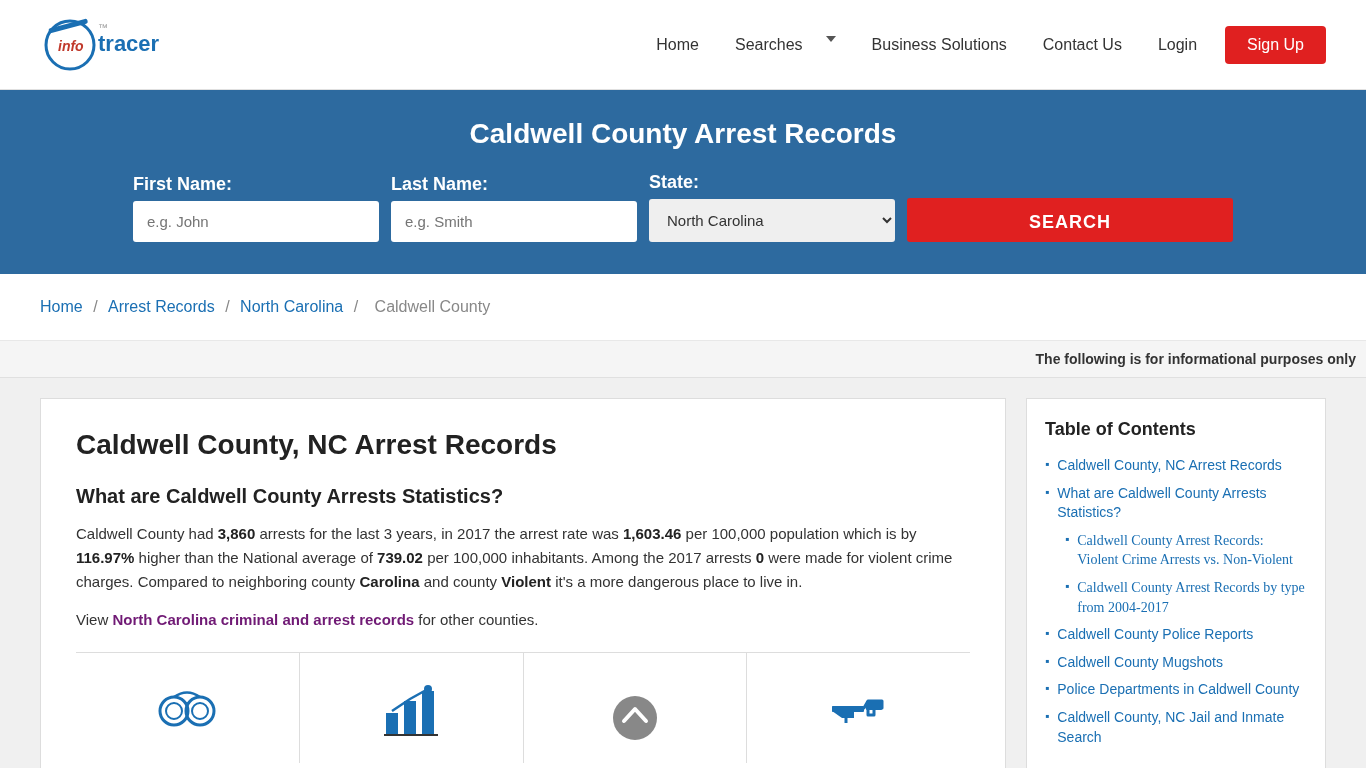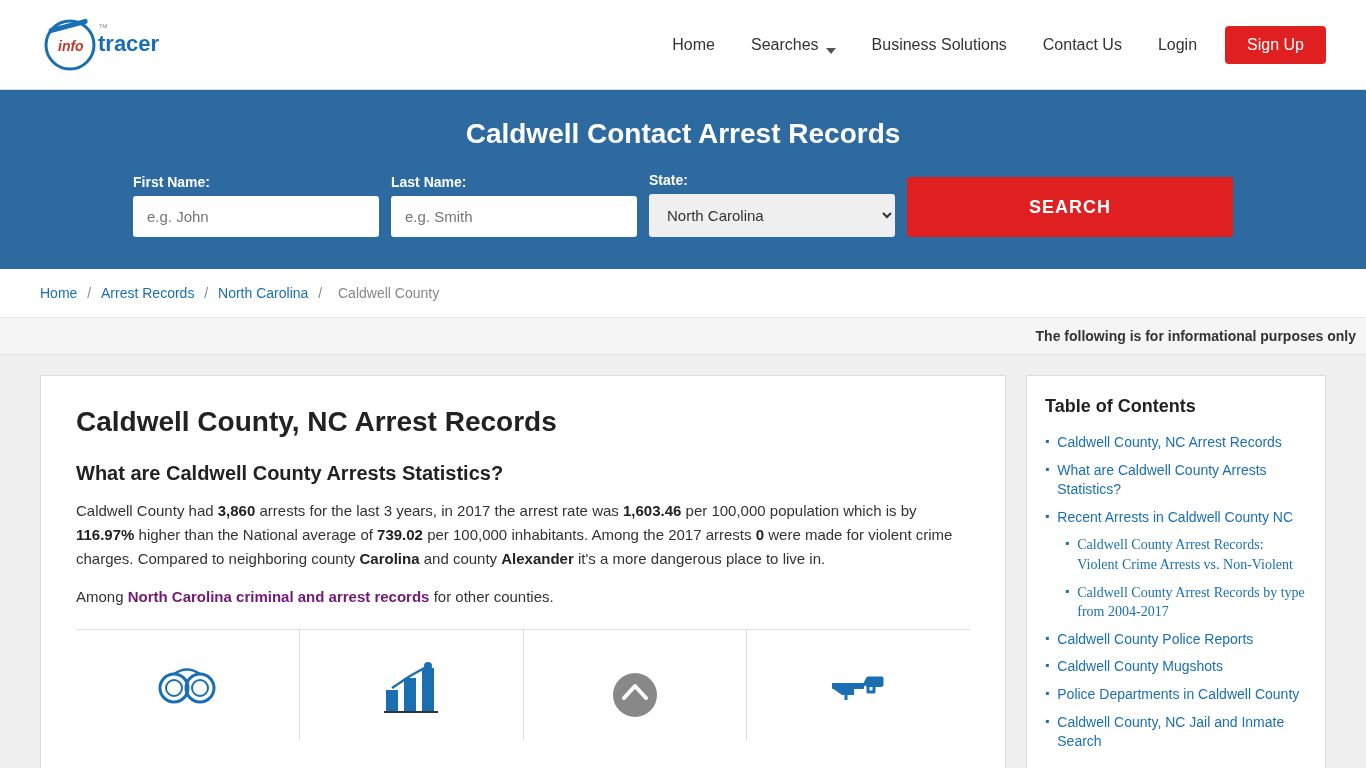--- a/index.html
+++ b/index.html
@@ -27,22 +27,22 @@
     }
     .nav-links a {
       text-decoration: none;
       color: #333;
       font-size: 16px;
       font-weight: 500;
       padding: 5px 8px;
     }
     .nav-links .searches-link {
       display: flex;
-      align-items: flex-end;
-      gap: 4px;
+      align-items: flex-start;
+      gap: 20px;
     }
     .nav-links .login-link { color: #333; }
     .btn-signup {
       background: #e02020;
       color: #fff !important;
       padding: 10px 22px !important;
       border-radius: 4px;
       font-weight: bold;
       font-size: 16px;
     }
@@ -75,21 +75,21 @@
       max-width: 1100px;
       margin: 0 auto;
     }
     .form-group {
       display: flex;
       flex-direction: column;
       text-align: left;
     }
     .form-group label {
       color: #fff;
-      font-size: 14px;
+      font-size: 18px;
       font-weight: 600;
       margin-bottom: 6px;
     }
     .form-group input, .form-group select {
       padding: 12px 14px;
       font-size: 15px;
       border: none;
       border-radius: 3px;
       outline: none;
       color: #4c1d95;
@@ -101,30 +101,30 @@
     .btn-search {
       background: #e02020;
       color: #fff;
       border: none;
       padding: 14px 40px;
       font-size: 18px;
       font-weight: bold;
       letter-spacing: 1px;
       border-radius: 3px;
       cursor: pointer;
-      height: 60px;
+      height: 44px;
       flex: 1;
     }
 
     
     .breadcrumb {
-      padding: 16px 40px;
+      padding: 24px 40px;
       background: #fff;
       border-bottom: 1px solid #e8e8e8;
-      font-size: 14px;
+      font-size: 16px;
       color: #555;
     }
     .breadcrumb a {
       color: #1a6fb3;
       text-decoration: none;
     }
     .breadcrumb span { color: #888; margin: 0 6px; }
 
     
     .info-notice {
@@ -266,21 +266,21 @@
       <span class="chevron-down"></span>
     </a>
     <a href="#">Business Solutions</a>
     <a href="#">Contact Us</a>
     <a href="#" class="login-link">Login</a>
     <a href="#" class="btn-signup">Sign Up</a>
   </div>
 </nav>
 
 <div class="hero">
-  <h1>Caldwell Contact Arrest Records</h1>
+  <h1>Caldwell County Arrest Records</h1>
   <div class="search-form">
     <div class="form-group first-name">
       <label>First Name:</label>
       <input type="text" placeholder="e.g. John" style="">
     </div>
     <div class="form-group last-name">
       <label>Last Name:</label>
       <input type="text" placeholder="e.g. Smith" style="">
     </div>
     <div class="form-group state">
@@ -326,25 +326,25 @@
       <strong> <span>1,603.46</span> </strong>
       <span>per 100,000 population which is by</span>
       <strong> <span>116.97%</span> </strong>
       <span>higher than the National average of</span>
       <strong> <span>739.02</span> </strong>
       <span>per 100,000 inhabitants. Among the 2017 arrests</span>
       <strong> <span>0</span> </strong>
       <span>were made for violent crime charges. Compared to neighboring county</span>
       <strong> <span>Carolina</span> </strong>
       <span>and county</span>
-      <strong> <span>Alexander</span> </strong>
+      <strong> <span>Violent</span> </strong>
       <span>it's a more dangerous place to live in.</span>
     </p>
     <p>
-      <span>Among</span>
+      <span>View</span>
       <a href="#" class="link-highlight">
         <span>North Carolina criminal and arrest records</span>
       </a>
       <span>for other counties.</span>
     </p>
 
     <div class="icon-row">
       <div class="icon-cell">
 
         <svg width="70" height="70" viewBox="0 0 70 70" fill="none" xmlns="http://www.w3.org/2000/svg">
@@ -390,23 +390,20 @@
 
   <div class="sidebar">
     <h4>Table of Contents</h4>
     <ul class="toc-list">
       <li>
         <a href="#">Caldwell County, NC Arrest Records</a>
       </li>
       <li>
         <a href="#">What are Caldwell County Arrests Statistics?</a>
       </li>
-      <li>
-        <a href="#">Recent Arrests in Caldwell County NC</a>
-      </li>
       <ul class="toc-list toc-sub">
         <li>
           <a href="#">Caldwell County Arrest Records: Violent Crime Arrests vs. Non-Violent</a>
         </li>
         <li>
           <a href="#">Caldwell County Arrest Records by type from 2004-2017</a>
         </li>
       </ul>
       <li>
         <a href="#">Caldwell County Police Reports</a>

